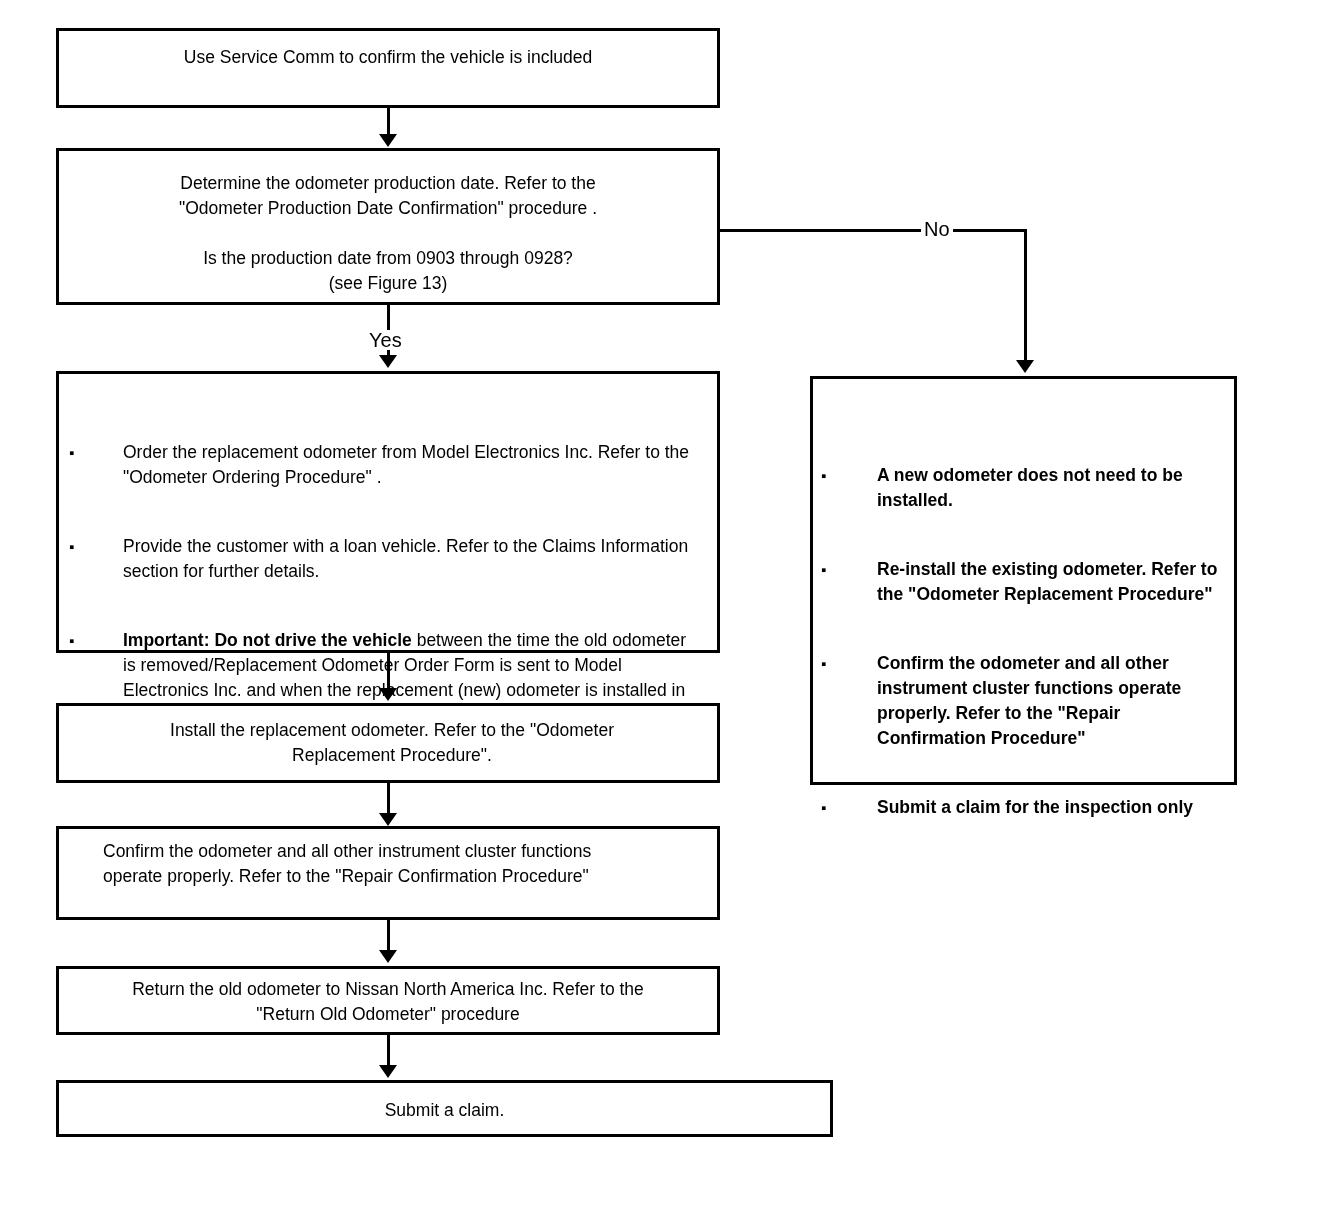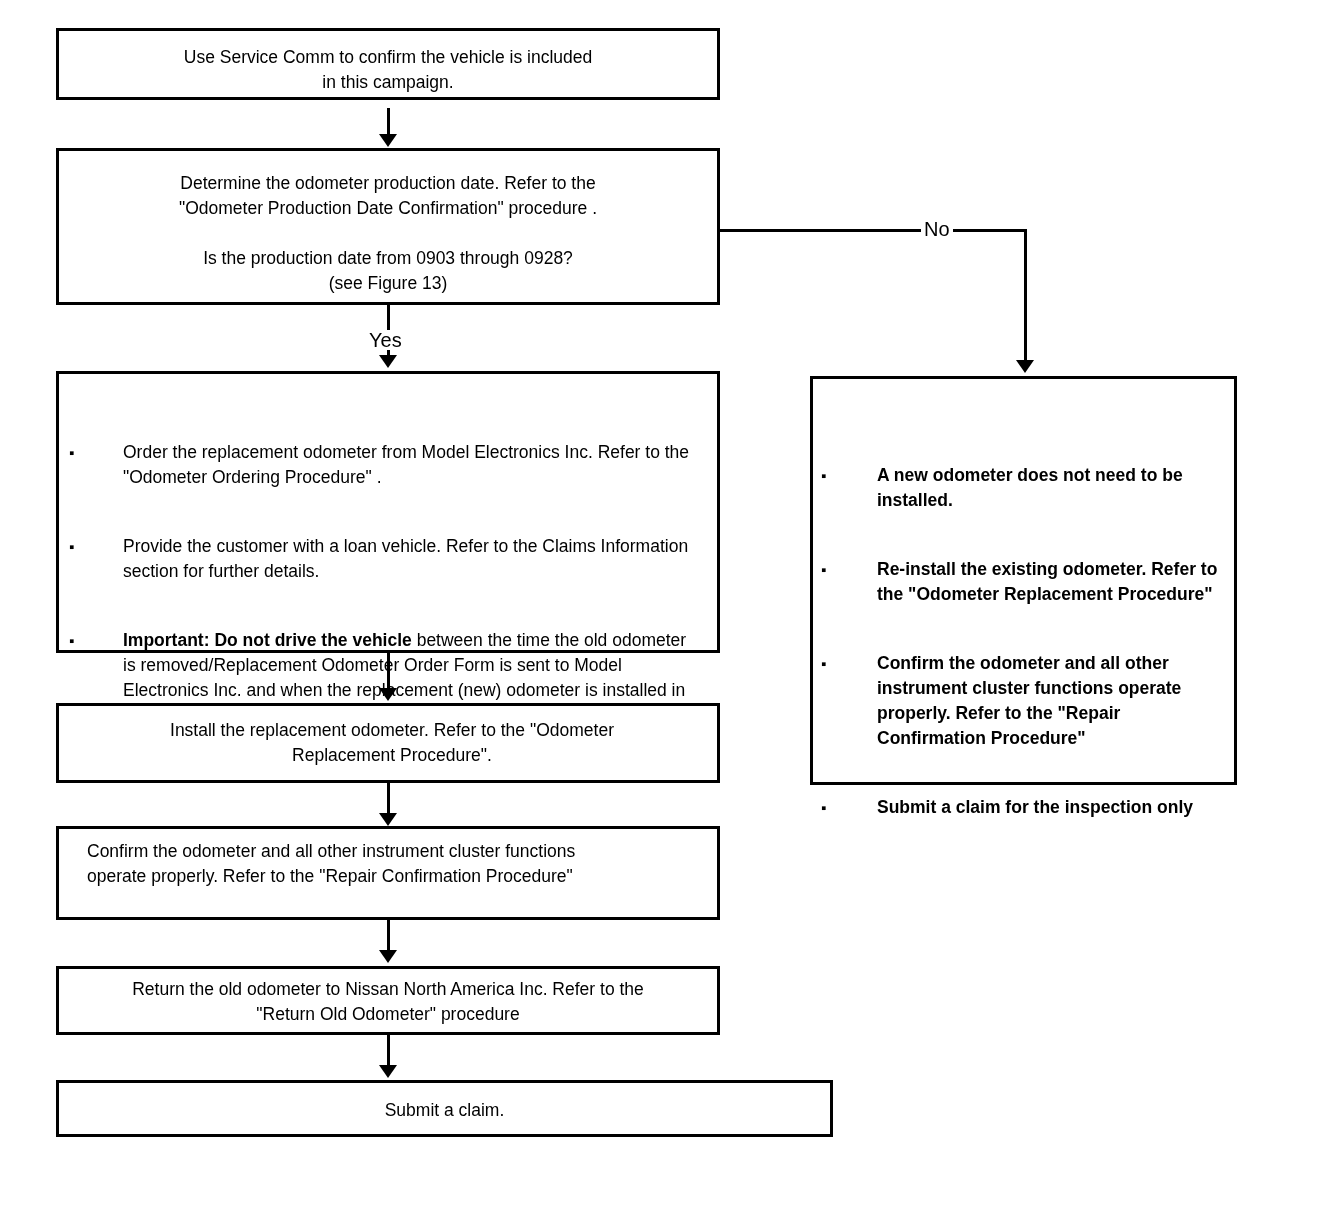--- a/index.html
+++ b/index.html
@@ -95,24 +95,23 @@
     background: #ffffff;
     padding: 0 3px;
     white-space: nowrap;
   }
 </style>
 </head>
 <body>
 
 <div id="page">
 
-  <div class="box" style="left:56px; top:28px; width:664px; height:72px;">
+  <div class="box" style="left:56px; top:28px; width:664px; height:80px;">
     <div class="pad-c box-text center-text" style="top:14px;">
       <div>Use Service Comm to confirm the vehicle is included</div>
-      <div>in this campaign.</div>
     </div>
   </div>
 
   <div class="vline" style="left:387px; top:108px; height:28px;"></div>
   <div class="arrowhead" style="left:379px; top:134px;"></div>
 
   <div class="box" style="left:56px; top:148px; width:664px; height:157px;">
     <div class="pad-c box-text center-text" style="top:20px;">
       <div>Determine the odometer production date. Refer to the</div>
       <div>"Odometer Production Date Confirmation" procedure .</div>
@@ -156,21 +155,21 @@
     <div class="pad-c box-text center-text" style="top:12px;margin-left:8px;">
       <div>Install the replacement odometer. Refer to the "Odometer</div>
       <div>Replacement Procedure".</div>
     </div>
   </div>
 
   <div class="vline" style="left:387px; top:783px; height:32px;"></div>
   <div class="arrowhead" style="left:379px; top:813px;"></div>
 
   <div class="box" style="left:56px; top:826px; width:664px; height:94px;">
-    <div class="pad-c box-text left-text" style="top:10px; padding-left:28px; padding-right:14px;">
+    <div class="pad-c box-text left-text" style="top:10px; padding-left:44px; padding-right:14px;">
       <div>Confirm the odometer and all other instrument cluster functions</div>
       <div>operate properly. Refer to the "Repair Confirmation Procedure"</div>
     </div>
   </div>
 
   <div class="vline" style="left:387px; top:920px; height:32px;"></div>
   <div class="arrowhead" style="left:379px; top:950px;"></div>
 
   <div class="box" style="left:56px; top:966px; width:664px; height:69px;">
     <div class="pad-c box-text center-text" style="top:8px;">

